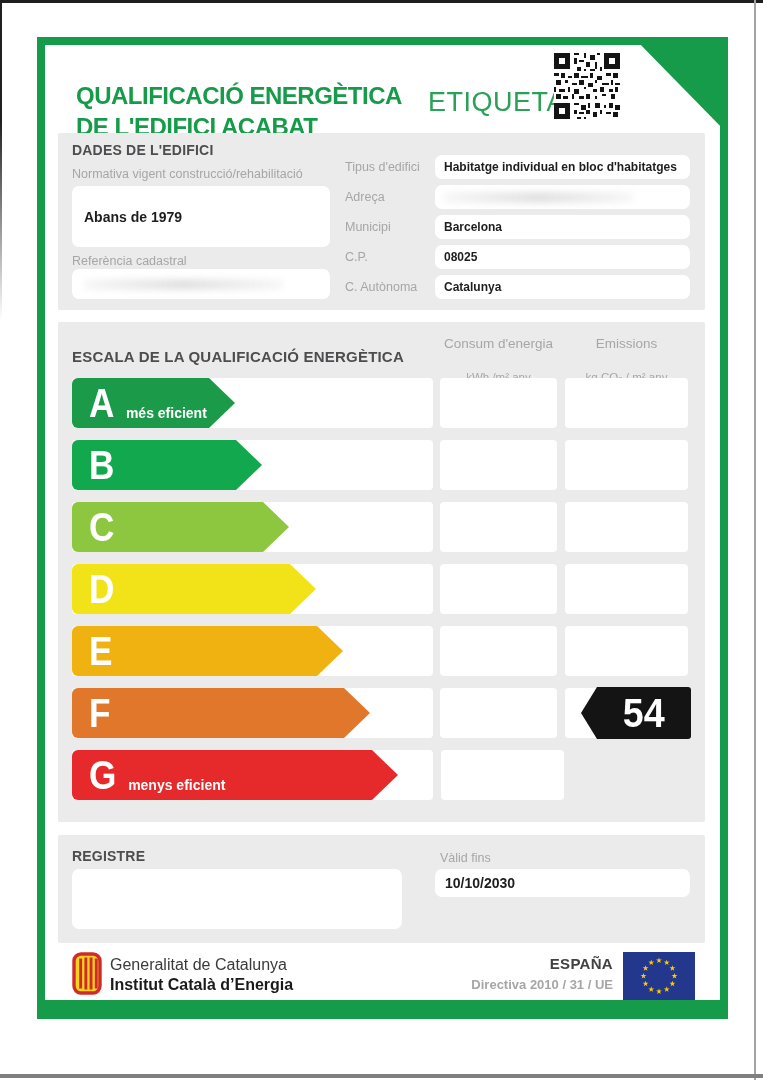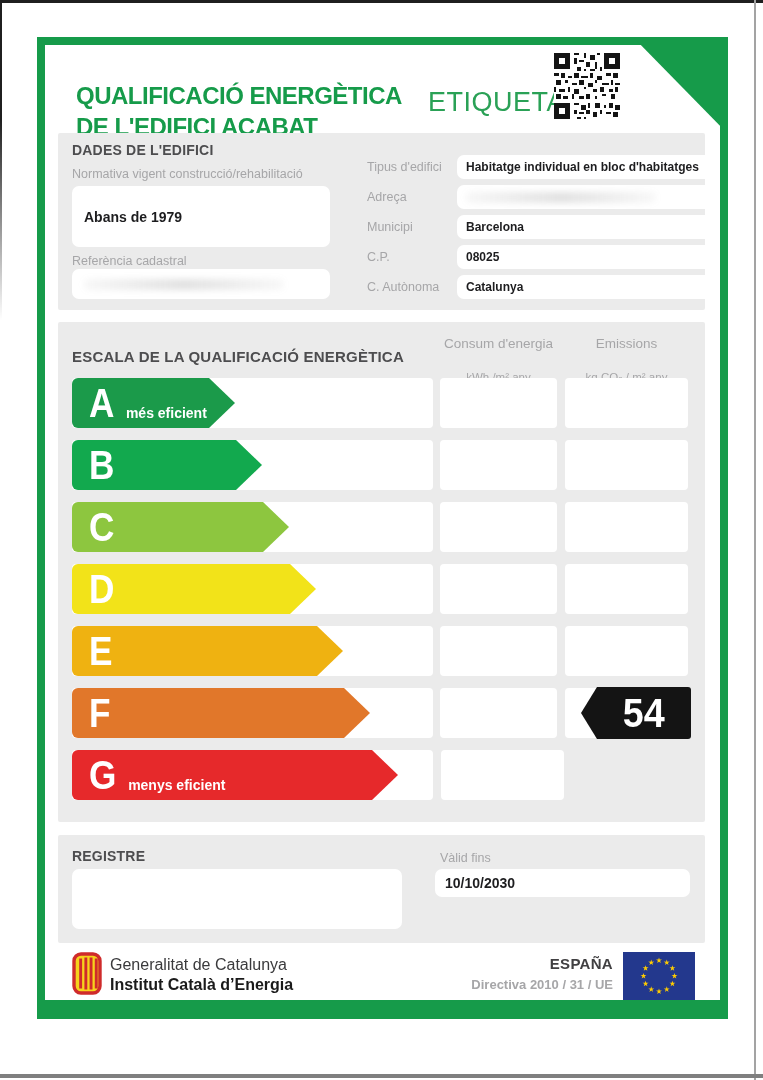--- a/index.html
+++ b/index.html
@@ -40,21 +40,21 @@
   .flabel{color:var(--label-gray);font-size:12.5px;}
   .wbox{background:#fff;border-radius:7px;position:absolute;}
   .val{font-weight:bold;font-size:14px;color:var(--value-dark);}
 
   
   .d-title{top:9px;}
   .d-norm-label{position:absolute;left:14px;top:34px;}
   .d-norm-box{left:14px;top:53px;width:258px;height:61px;display:flex;align-items:center;padding-left:12px;}
   .d-ref-label{position:absolute;left:14px;top:121px;}
   .d-ref-box{left:14px;top:136px;width:258px;height:30px;display:flex;align-items:center;padding-left:12px;}
-  .d-row{position:absolute;left:287px;width:346px;height:24px;margin-left:22px;}
+  .d-row{position:absolute;left:287px;width:346px;height:24px;}
   .d-row .flabel{position:absolute;left:0;top:5px;}
   .d-row .wbox{left:90px;top:0;width:255px;height:24px;display:flex;align-items:center;padding-left:9px;position:absolute;}
   .d-row .val{font-size:12px;white-space:nowrap;}
   .redacted{height:11px;border-radius:5px;background:linear-gradient(90deg,rgba(120,120,120,.06),rgba(120,120,120,.22),rgba(120,120,120,.05));filter:blur(3px);}
 
   
   .s-title{top:26px;letter-spacing:0.2px;font-size:15px;}
   .col-head{position:absolute;top:14px;text-align:center;color:var(--label-gray);white-space:nowrap;}
   .col-head .l1{font-size:13.5px;}
   .col-head .l2{font-size:11.5px;margin-top:20px;}

